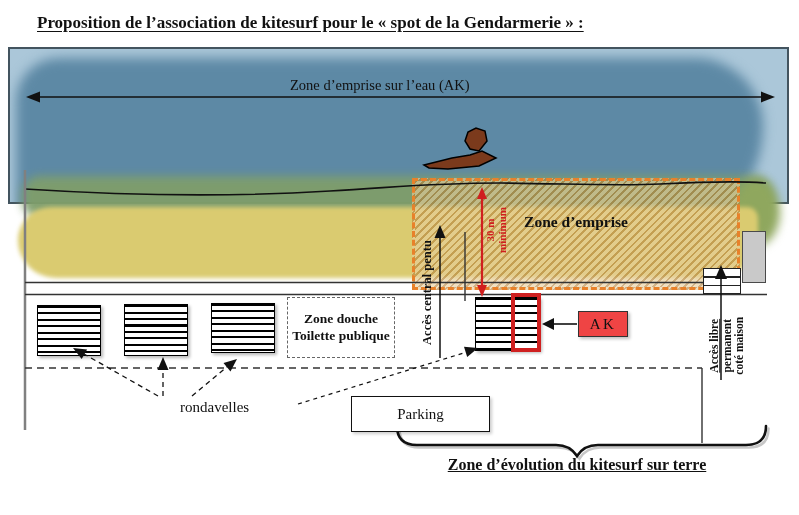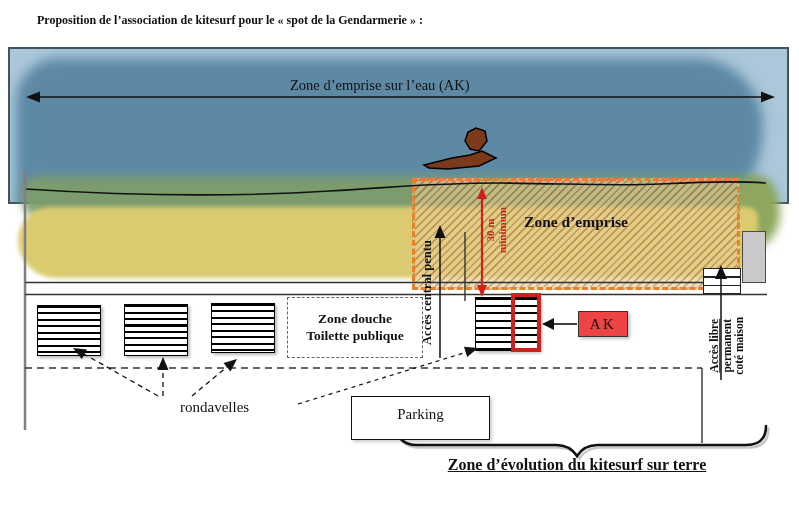--- a/index.html
+++ b/index.html
@@ -1,22 +1,22 @@
 <!DOCTYPE html>
 <html><head>
 <meta charset="utf-8">
 <style>
   html,body{margin:0;padding:0;background:#fff;}
   #canvas{position:relative;width:799px;height:515px;background:#fff;overflow:hidden;
           font-family:"Liberation Serif","DejaVu Serif",serif;color:#111;}
   [data-name]{box-sizing:border-box;}
 
   
-  .title{position:absolute;left:37px;top:13px;font-size:12px;font-weight:bold;
-         text-underline-offset:3px;white-space:nowrap;}
+  .title{position:absolute;left:37px;top:13px;font-size:17px;font-weight:bold;
+         text-decoration:underline;text-underline-offset:3px;white-space:nowrap;}
 
   
   .water-box{position:absolute;left:8px;top:47px;width:781px;height:157px;
              background:#abc7d9;border:2.5px solid #43545f;overflow:hidden;z-index:1;}
   .water-blob{position:absolute;left:6px;top:9px;right:24px;bottom:-40px;background:#5d89a5;
               border-radius:45px 70px 120px 35px;filter:blur(6px);}
   .water-label{position:absolute;left:290px;top:77px;width:300px;
                font-size:14.5px;z-index:6;}
 
   
@@ -48,27 +48,27 @@
               background:repeating-linear-gradient(to bottom,#000 0 2px,#fff 2px 6.5px);
               box-shadow:2px 2px 3px rgba(0,0,0,.28);}
   .r1{left:37px;top:305px;width:64px;height:51px;}
   .r2{left:124px;top:304px;width:64px;height:52px;}
   .r3{left:211px;top:303px;width:64px;height:50px;}
   .r4{left:475px;top:297px;width:65px;height:54px;background:repeating-linear-gradient(to bottom,#000 0 2px,#fff 2px 7.2px);}
   .red-rect{position:absolute;left:511px;top:293px;width:30px;height:59px;
             border:4.5px solid #cf2020;z-index:7;background:transparent;}
 
   
-  .shower-zone{position:absolute;left:287px;top:297px;width:136px;height:61px;
+  .shower-zone{position:absolute;left:287px;top:297px;width:108px;height:61px;
                border:1.6px dashed #666;z-index:6;text-align:center;
                font-size:13.5px;font-weight:bold;line-height:17px;padding-top:12px;}
   .ak-box{position:absolute;left:578px;top:311px;width:50px;height:26px;border:1.6px solid #333;
           background:#ef4444;z-index:6;text-align:center;line-height:25px;font-size:15px;
           letter-spacing:2.5px;box-shadow:2px 2px 3px rgba(0,0,0,.25);}
-  .parking-box{position:absolute;left:351px;top:396px;width:139px;height:44px;border:1.6px solid #111;
+  .parking-box{position:absolute;left:351px;top:396px;width:139px;height:36px;border:1.6px solid #111;
                background:#fff;z-index:6;text-align:center;line-height:35px;font-size:15px;
                box-shadow:2px 2px 3px rgba(0,0,0,.2);}
   .rondavelles-label{position:absolute;left:159px;top:399px;font-size:15px;z-index:6;margin-left:21px;}
   .evolution-label{position:absolute;left:417px;top:456px;width:320px;text-align:center;
                    font-size:16px;font-weight:bold;z-index:6;text-decoration:underline;}
 
   
   .vtext{position:absolute;transform:rotate(-90deg);transform-origin:center;white-space:nowrap;
          font-weight:bold;text-align:center;z-index:6;}
   .central-access{left:357px;top:285px;width:140px;font-size:12.5px;}

